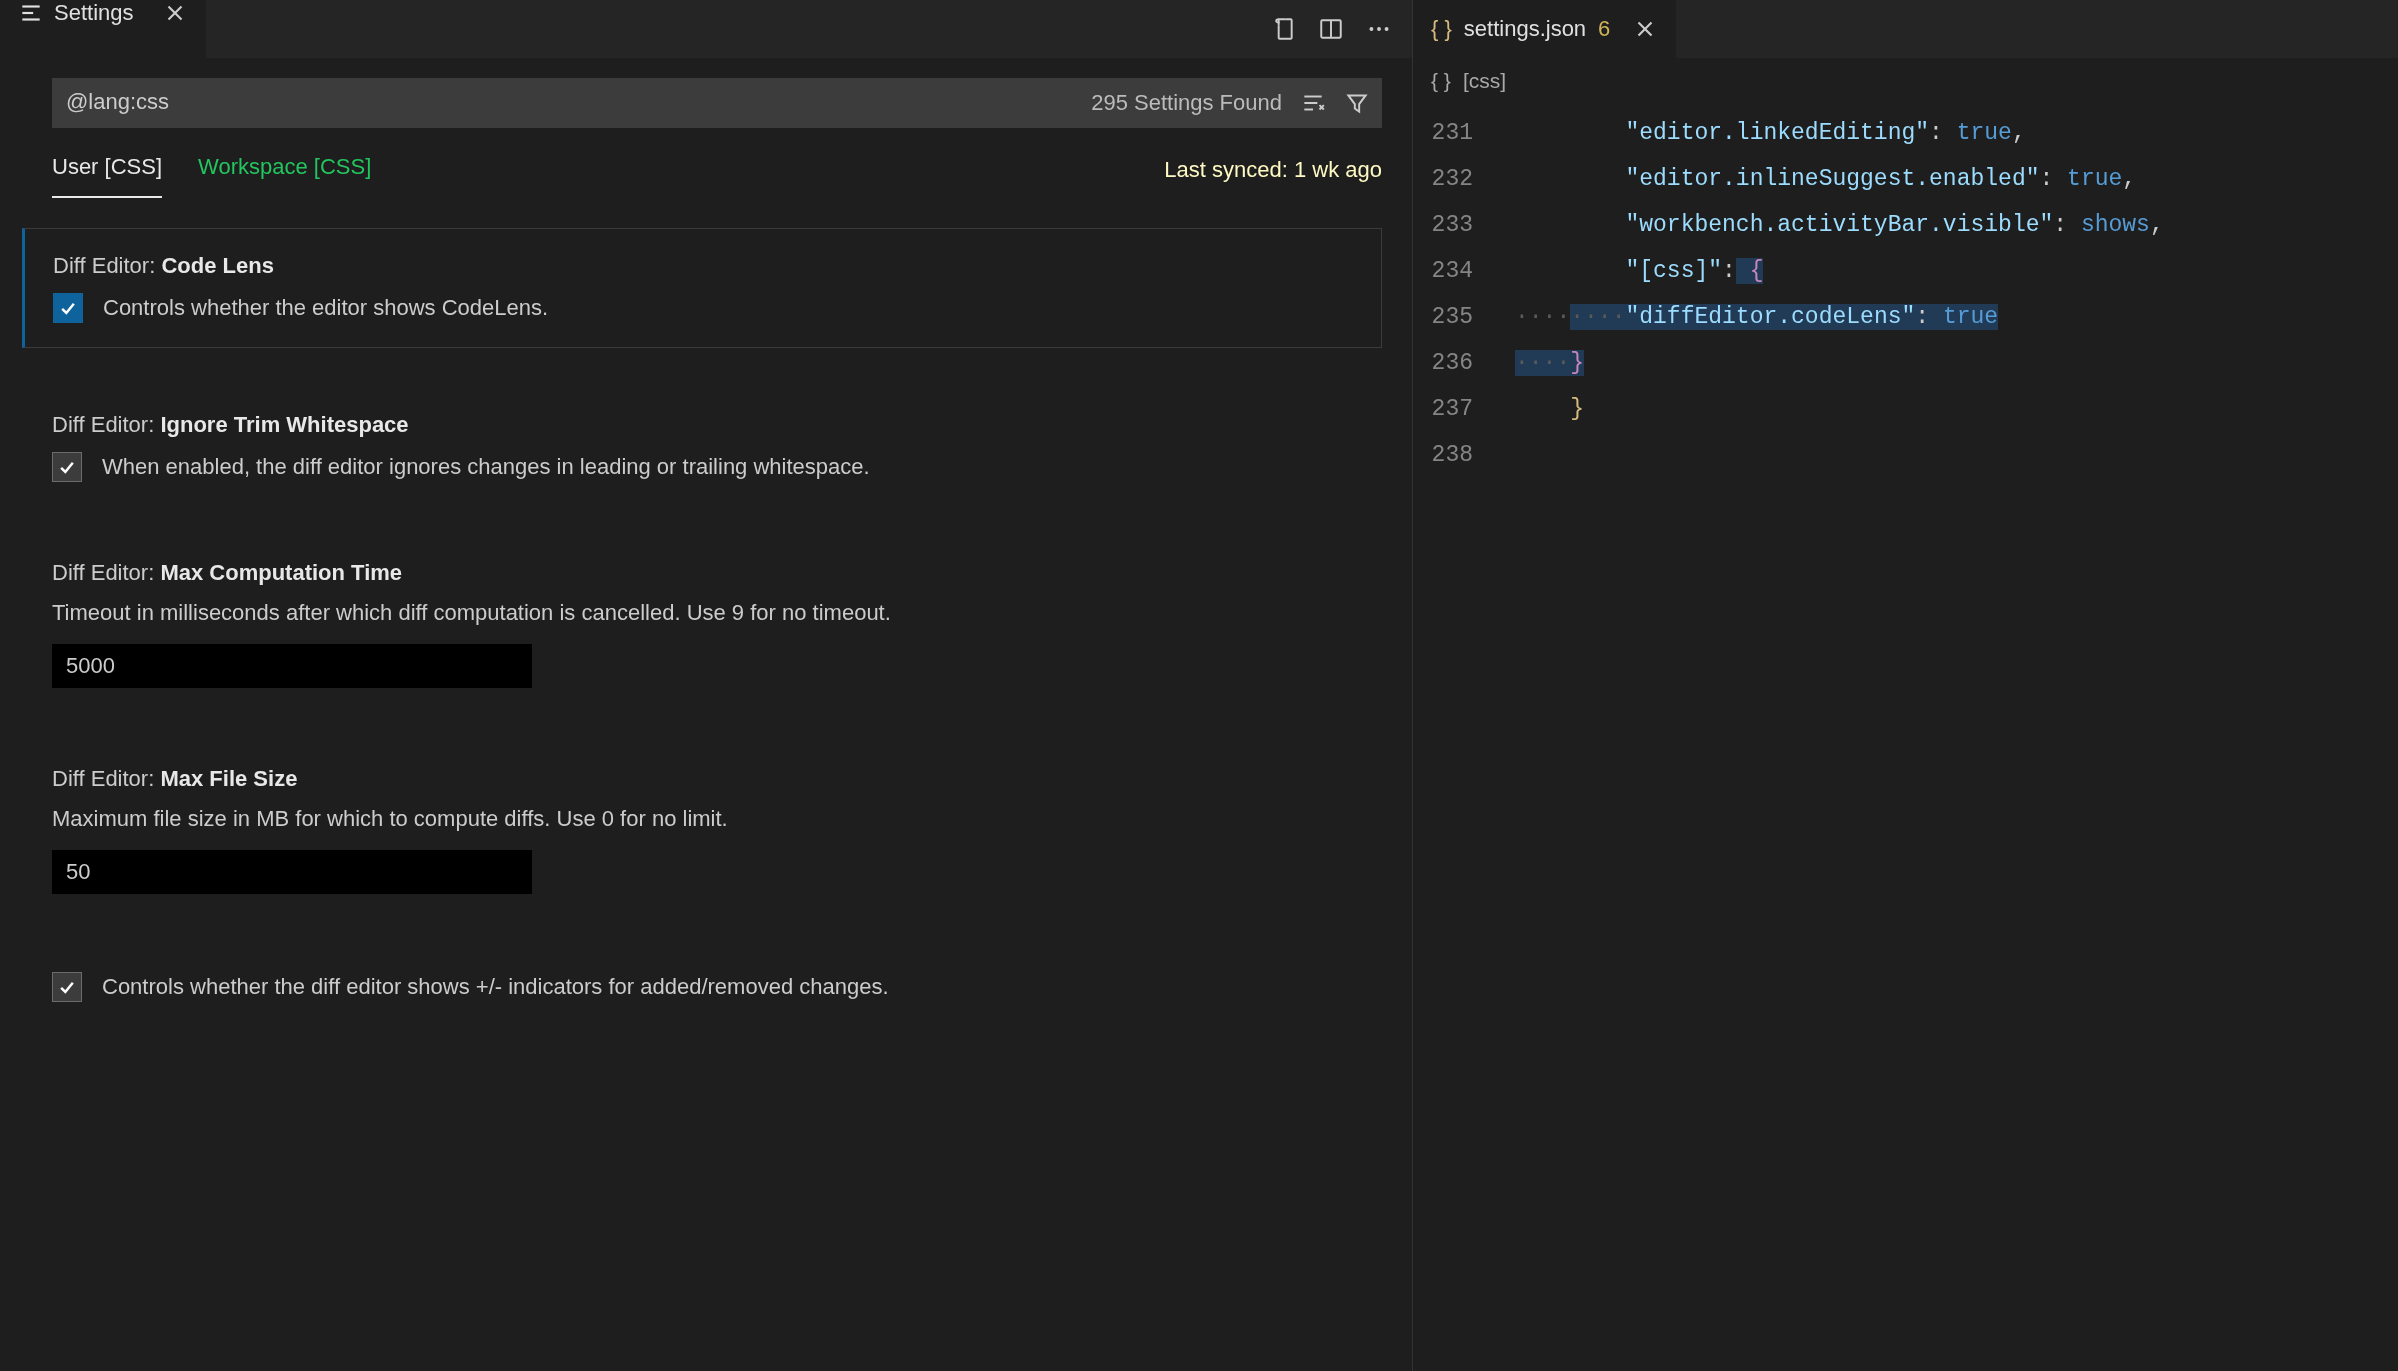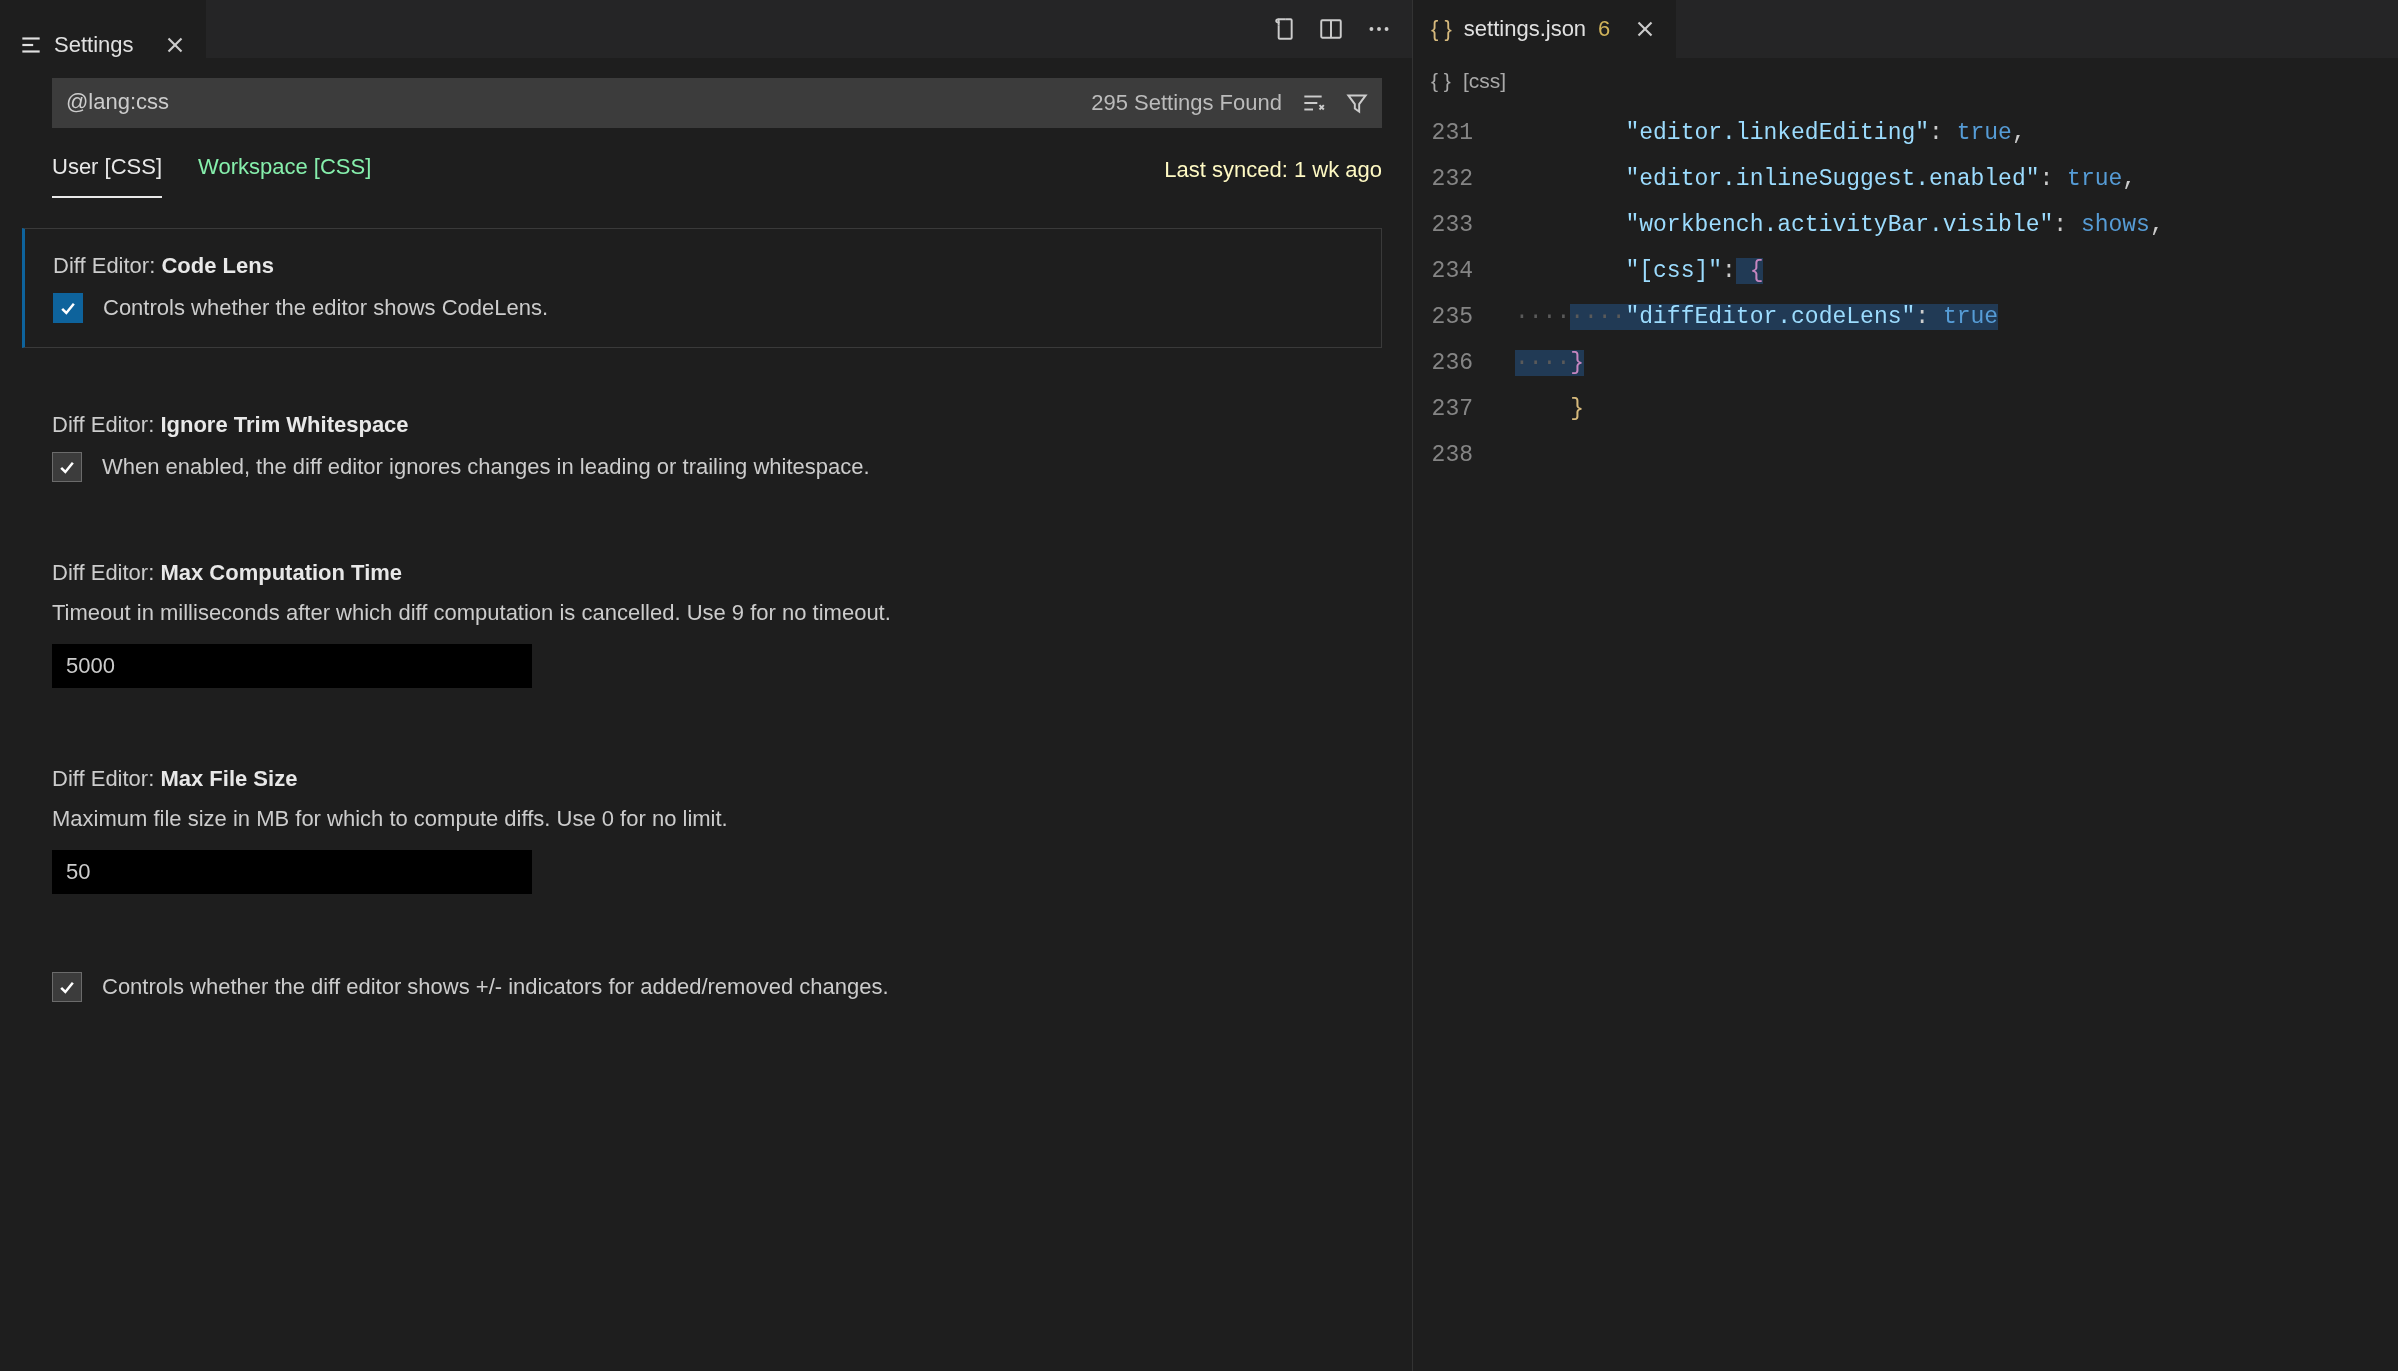--- a/index.html
+++ b/index.html
@@ -29,21 +29,21 @@
 }
 .tab-bar {
   height: 58px;
   background: #252526;
   display: flex;
   align-items: center;
 }
 .tab {
   height: 58px;
   display: flex;
-  align-items: flex-end;
+  align-items: flex-start;
   padding: 0 18px;
   background: #1e1e1e;
   border-right: 1px solid #252526;
   gap: 10px;
   color: #e0e0e0;
   font-size: 22px;
 }
 .tab-inactive-bar { flex: 1; background: #252526; }
 .tab-actions-right {
   display: flex;
@@ -83,21 +83,21 @@
 }
 .scope-row {
   display: flex;
   justify-content: space-between;
   align-items: center;
   margin-bottom: 10px;
 }
 .scope-tabs { display: flex; gap: 36px; }
 .scope-tab {
   font-size: 22px;
-  color: #86efac;
+  color: #22c55e;
   padding: 12px 0 16px 0;
   cursor: pointer;
 }
 .scope-tab.active {
   color: #e8e8e8;
   border-bottom: 2px solid #e8e8e8;
 }
 .sync-text { color: #fef9c3; font-size: 22px; }
 .settings-list { margin-top: 30px; }
 .setting-item {

